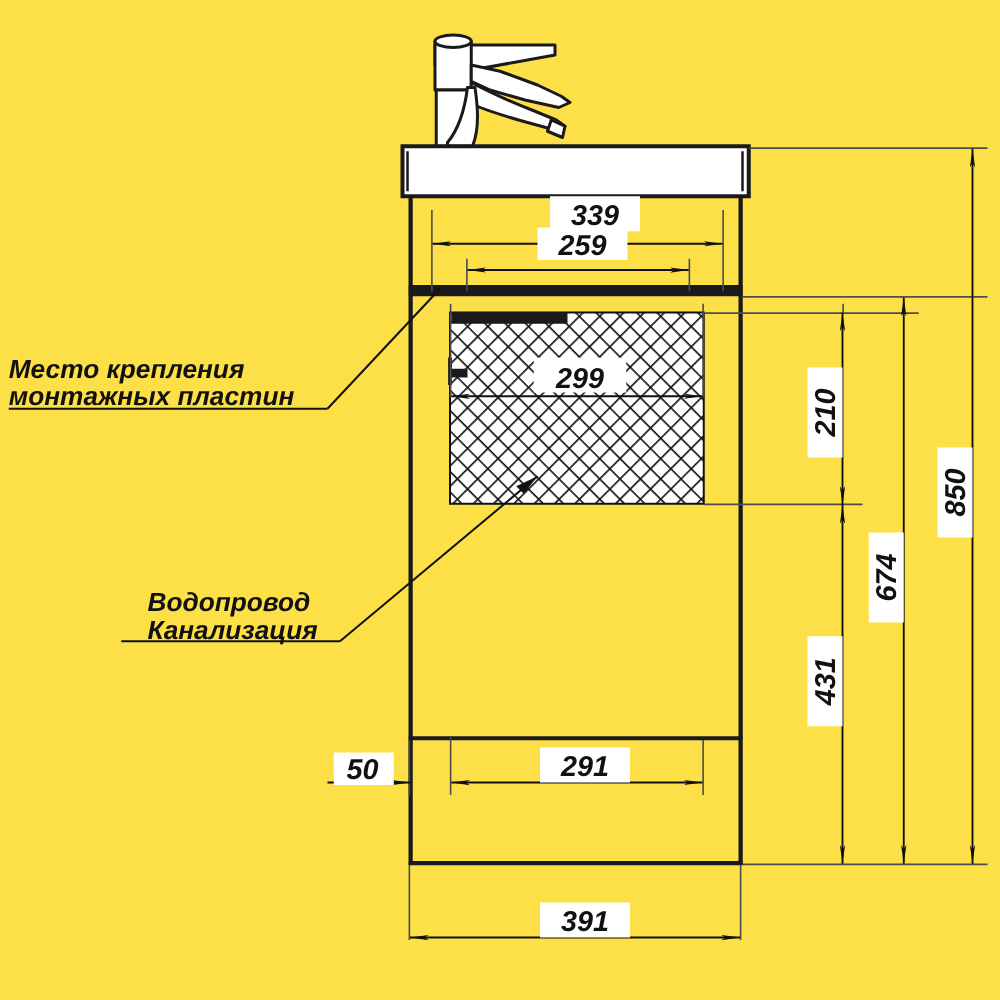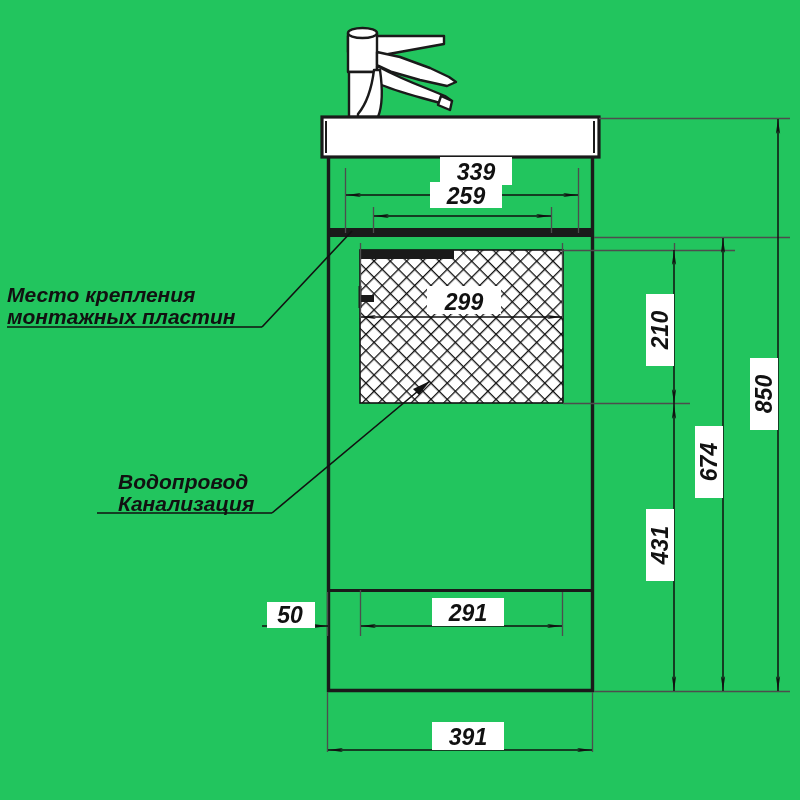--- a/index.html
+++ b/index.html
@@ -1,17 +1,17 @@
 <!DOCTYPE html>
 <html><head>
 <meta charset="utf-8">
 <style>
   html,body{margin:0;padding:0;background:#fff;}
   body{width:800px;height:800px;font-family:"Liberation Sans",sans-serif;}
-  #stage{position:relative;width:800px;height:800px;overflow:hidden;background:#22c55e;}
+  #stage{position:relative;width:800px;height:800px;overflow:hidden;background:#fde047;}
   svg{position:absolute;left:0;top:0;width:800px;height:800px;}
   .dimtext{font-family:"Liberation Sans",sans-serif;font-style:italic;font-weight:700;font-size:23px;fill:#111;}
   .labeltext{font-family:"Liberation Sans",sans-serif;font-style:italic;font-weight:700;font-size:21px;fill:#111;}
 </style>
 </head>
 <body>
 
 <div id="stage">
 
   <svg viewBox="0 0 800 800" xmlns="http://www.w3.org/2000/svg">

